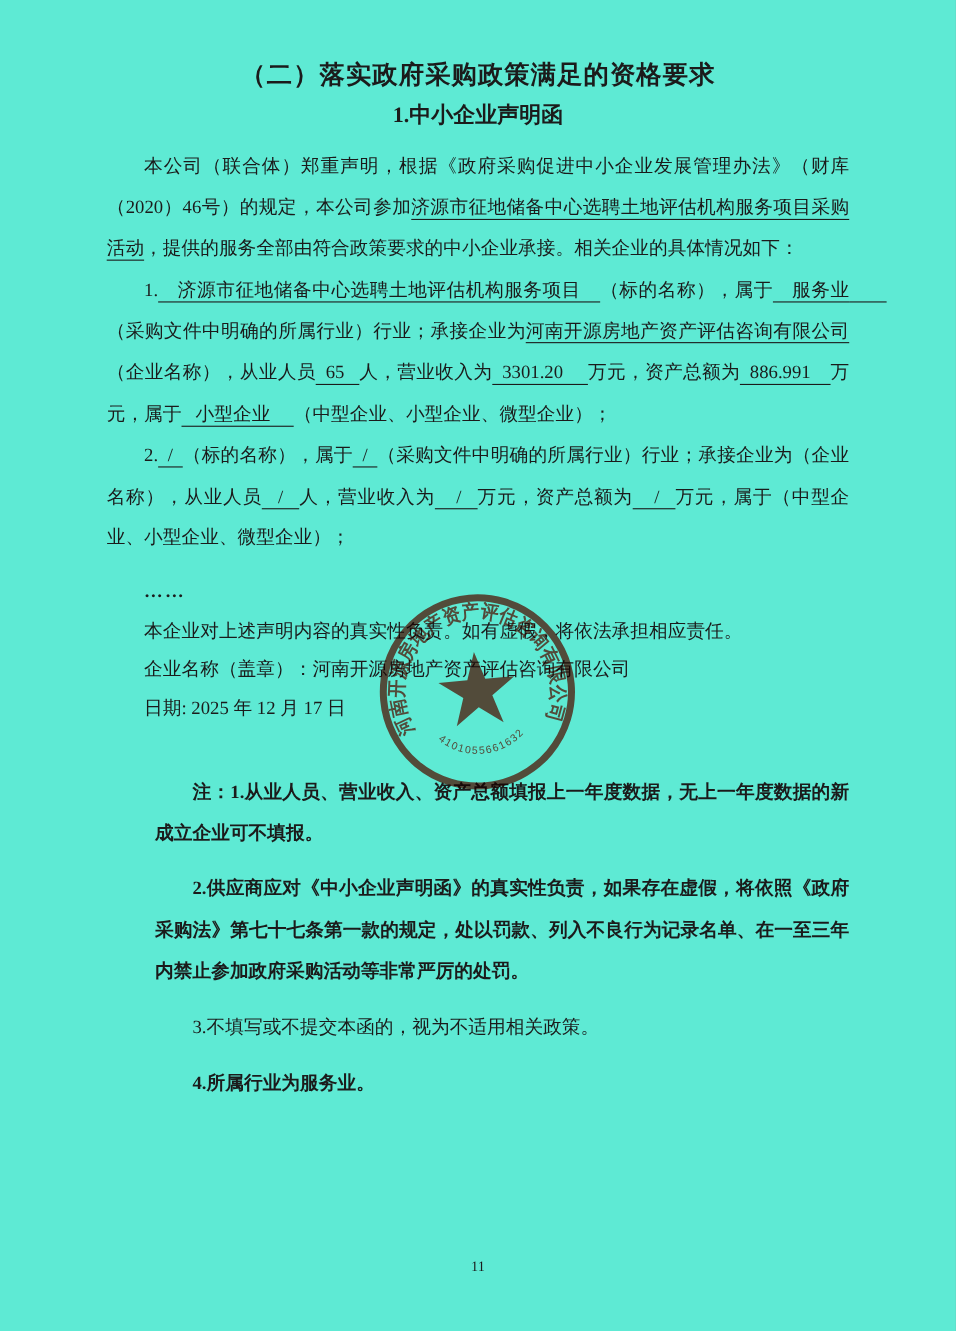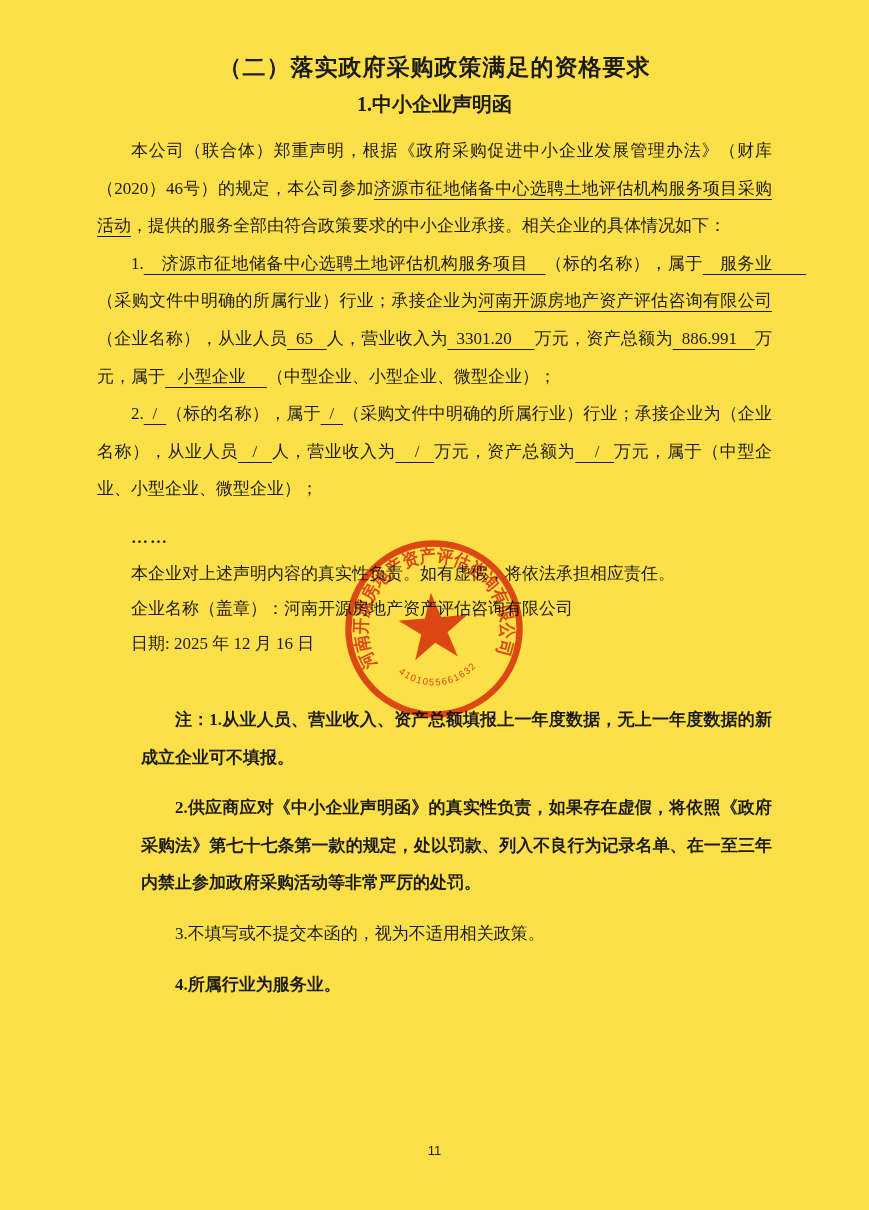--- a/index.html
+++ b/index.html
@@ -3,21 +3,21 @@
 <meta charset="utf-8">
 <style>
   html, body { margin: 0; padding: 0; background: #888; }
   * { box-sizing: border-box; }
 
   .page {
     position: relative;
     width: 869px;
     height: 1210px;
     margin: 0 auto;
-    background: #fde047;
+    background: #5eead4;
     color: #1b1b1b;
     font-family: "Liberation Serif", "DejaVu Serif", serif;
     overflow: hidden;
   }
 
   .section-title {
     margin: 0;
     padding-top: 52px;
     text-align: center;
     font-size: 23px;
@@ -90,40 +90,40 @@
   }
   .stamp svg { width: 100%; height: 100%; display: block; }
 
   .page-number {
     position: absolute;
     top: 1143px;
     left: 0;
     width: 100%;
     text-align: center;
     font-size: 13px;
-    font-family: Liberation Sans, sans-serif;
+    font-family: Liberation Serif, serif;
   }
 </style>
 </head>
 <body>
 
 <div class="page">
 
   <h1 class="section-title">（二）落实政府采购政策满足的资格要求</h1>
   <h2 class="doc-title">1.中小企业声明函</h2>
 
   <div class="body">
     <p class="para"><span>本公司（联合体）郑重声明，根据《政府采购促进中小企业发展管理办法》（财库（2020）46号）的规定，本公司参加</span><span class="ul">济源市征地储备中心选聘土地评估机构服务项目采购活动</span><span>，提供的服务全部由符合政策要求的中小企业承接。相关企业的具体情况如下：</span></p>
     <p class="para"><span>1.</span><span class="ul">　济源市征地储备中心选聘土地评估机构服务项目　</span><span>（标的名称），属于</span><span class="ul">　服务业　　</span><span>（采购文件中明确的所属行业）行业；承接企业为</span><span class="ul">河南开源房地产资产评估咨询有限公司</span><span>（企业名称），从业人员</span><span class="ul">  65   </span><span>人，营业收入为</span><span class="ul">  3301.20     </span><span>万元，资产总额为</span><span class="ul">  886.991    </span><span>万元，属于</span><span class="ul">   小型企业     </span><span>（中型企业、小型企业、微型企业）；</span></p>
     <p class="para"><span>2.</span><span class="ul">  /  </span><span>（标的名称），属于</span><span class="ul">  /  </span><span>（采购文件中明确的所属行业）行业；承接企业为（企业名称），从业人员</span><span class="ul">   /   </span><span>人，营业收入为</span><span class="ul">    /   </span><span>万元，资产总额为</span><span class="ul">    /   </span><span>万元，属于（中型企业、小型企业、微型企业）；</span></p>
 
     <p class="ellipsis-line">……</p>
     <p class="sig sig-first">本企业对上述声明内容的真实性负责。如有虚假，将依法承担相应责任。</p>
     <p class="sig">企业名称（盖章）：河南开源房地产资产评估咨询有限公司</p>
-    <p class="sig">日期: 2025 年 12 月 16 日</p>
+    <p class="sig">日期: 2025 年 12 月 17 日</p>
 
     <div class="notes">
         <p class="note bold">注：1.从业人员、营业收入、资产总额填报上一年度数据，无上一年度数据的新成立企业可不填报。</p>
         <p class="note bold">2.供应商应对《中小企业声明函》的真实性负责，如果存在虚假，将依照《政府采购法》第七十七条第一款的规定，处以罚款、列入不良行为记录名单、在一至三年内禁止参加政府采购活动等非常严厉的处罚。</p>
         <p class="note">3.不填写或不提交本函的，视为不适用相关政策。</p>
         <p class="note bold">4.所属行业为服务业。</p>
       </div>
   </div>
 
   <div class="stamp" style="color: rgb(217, 56, 42);">

